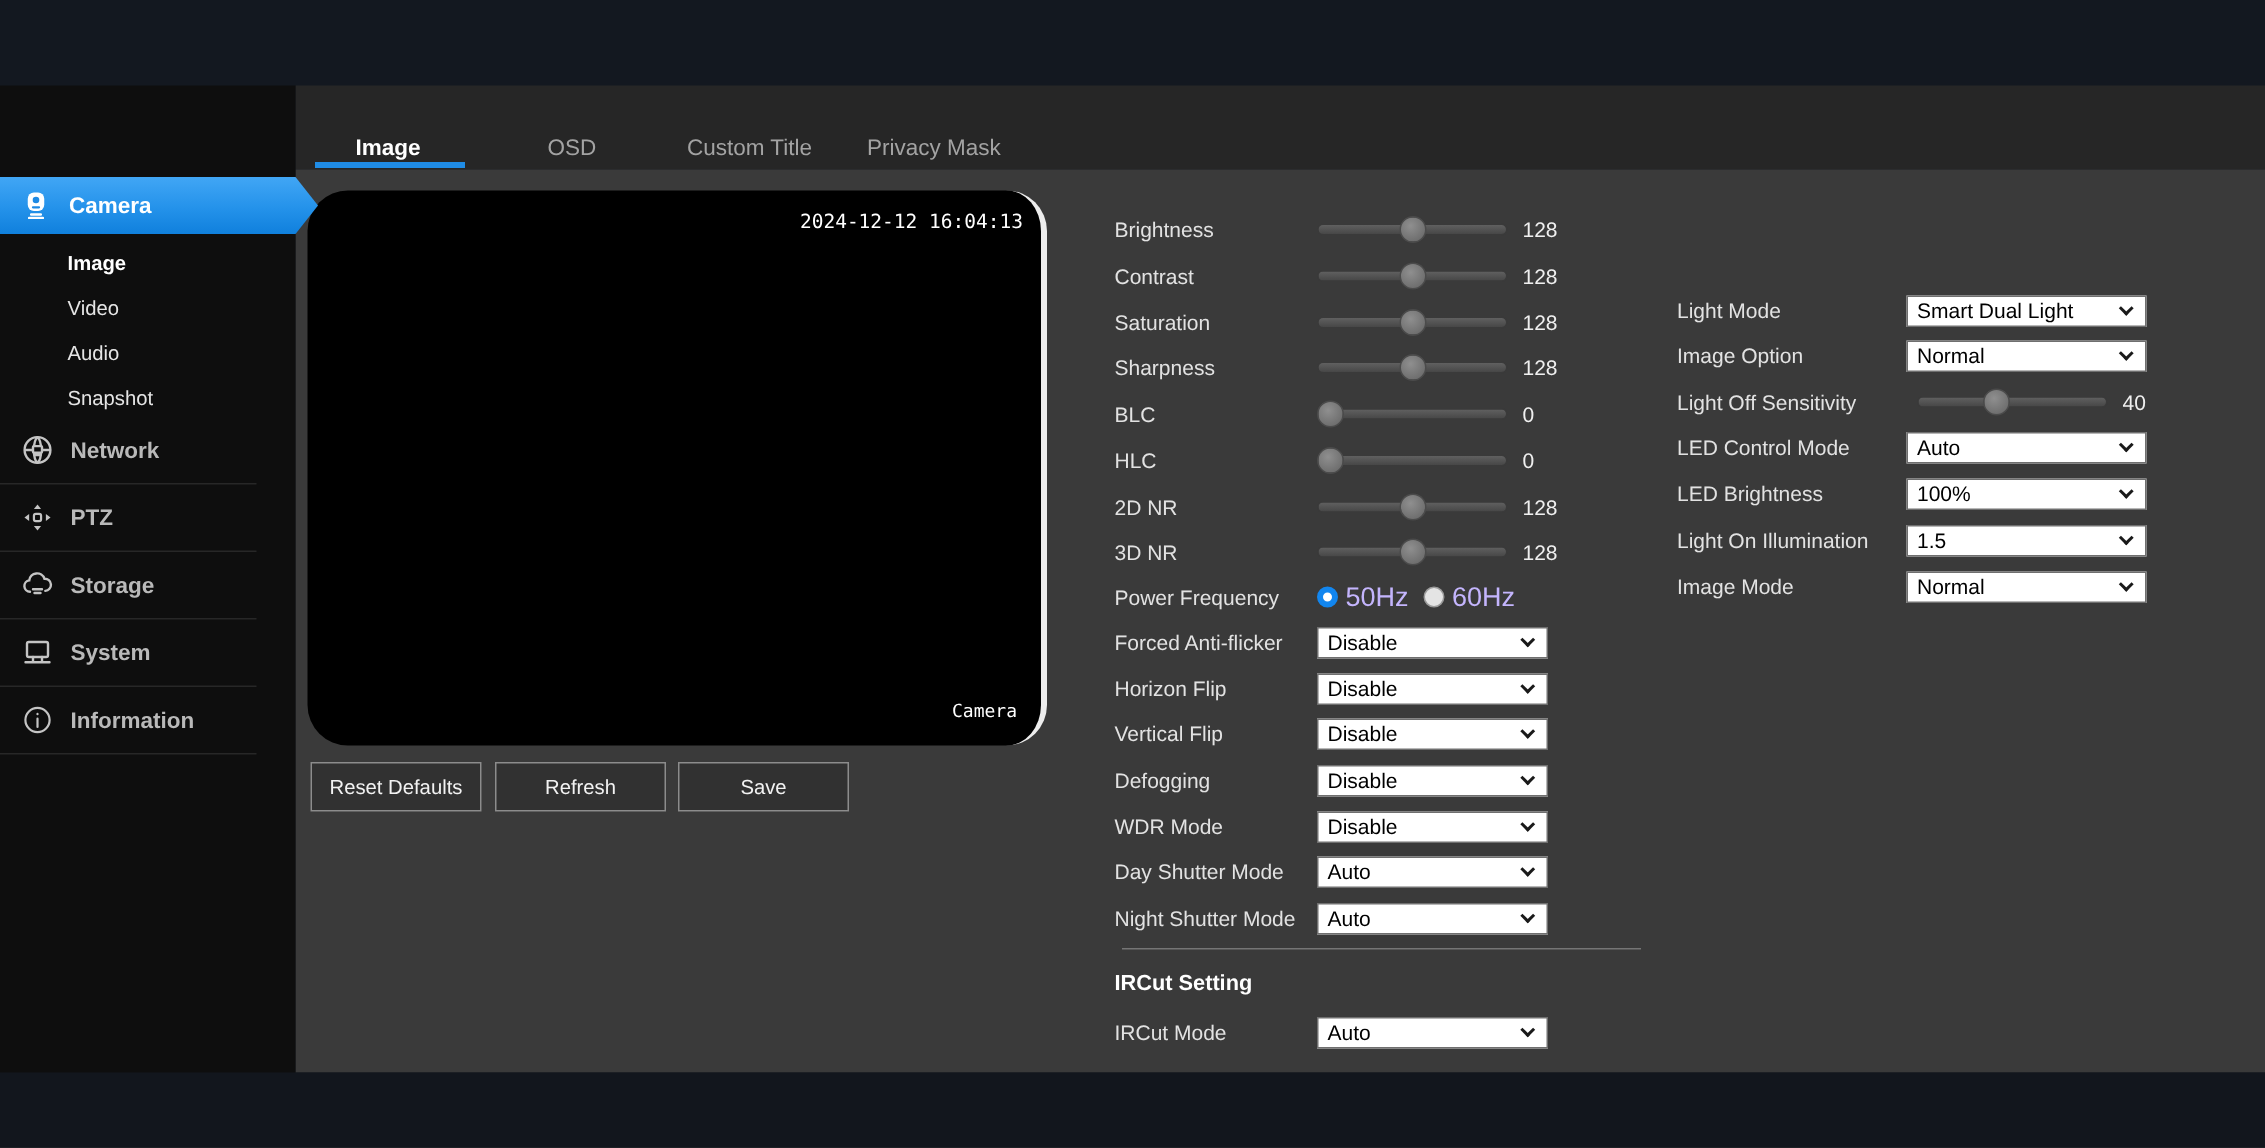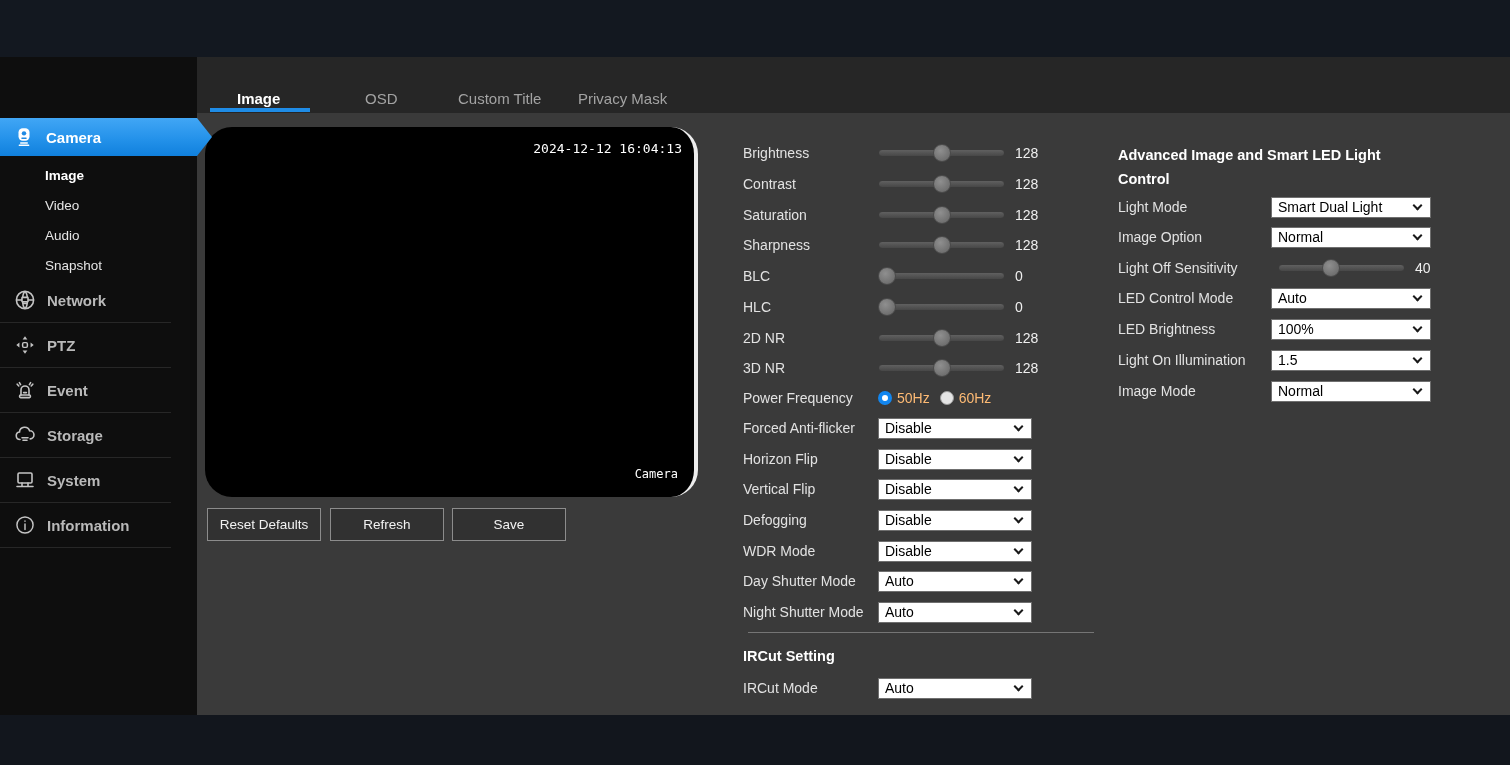--- a/index.html
+++ b/index.html
@@ -64,21 +64,21 @@
 
   .select { position:relative; height:21px; background:#fff; border:1px solid #6f6f6f; cursor:pointer; }
   .select .val { display:block; line-height:19px; padding-left:6px; font-size:14px; color:#000; white-space:nowrap; overflow:hidden; }
   .select .chev { position:absolute; right:9px; top:4px; width:7px; height:7px;
     border-right:2px solid #1a1a1a; border-bottom:2px solid #1a1a1a; transform:rotate(45deg); }
   .w154 { width:154px; } .w160 { width:160px; }
 
   .radio-group { display:flex; align-items:center; }
   .radio { width:14px; height:14px; border-radius:50%; background:#e4e4e4; border:1px solid #9a9a9a; cursor:pointer; }
   .radio.checked { background:#fff; border:4px solid #1286ef; }
-  .rlbl { margin-left:5px; color:#fdba74; font-size:14px; }
+  .rlbl { margin-left:5px; color:#c4b5fd; font-size:18px; }
   .rgap { margin-left:10px; }
 
   .hdivider { position:absolute; top:519px; left:551px; width:346px; height:1px; background:#757575; }
   .section-title { position:absolute; font-size:14.5px; font-weight:bold; color:#fff; }
   .adv-heading { position:absolute; left:921px; top:30px; width:280px; font-size:14.5px; font-weight:bold; color:#fff; line-height:24px; }
 
   .bottombar { position:absolute; left:0; top:715px; width:1510px; height:50px; background:#12161d; }
 
   svg { display:block; }
 </style>
@@ -126,31 +126,20 @@
             <path d="M2.5 12l3.4-2.6v5.2z"></path>
               <path d="M21.5 12l-3.4-2.6v5.2z"></path>
             <rect x="9.4" y="9.4" width="5.2" height="5.2" rx="1.4" fill="none" stroke="currentColor" stroke-width="1.6"></rect>
           </svg>
         </span>
         <span class="mlbl">PTZ</span>
       </div>
       <div class="main-item">
         <span class="micon">
           <svg width="24" height="24" viewBox="0 0 24 24" stroke="currentColor" fill="none" stroke-width="1.6" stroke-linecap="round">
-            <path d="M8 17v-5a4 4 0 0 1 8 0v5"></path>
-            <rect x="6.6" y="17" width="10.8" height="2.6" rx="1"></rect>
-            <path d="M10.6 14.6h2.8"></path>
-            <path d="M4.2 6.2l1.6 1.8M6.4 4.6l1.2 2M19.8 6.2l-1.6 1.8M17.6 4.6l-1.2 2"></path>
-          </svg>
-        </span>
-        <span class="mlbl">Event</span>
-      </div>
-      <div class="main-item">
-        <span class="micon">
-          <svg width="24" height="24" viewBox="0 0 24 24" stroke="currentColor" fill="none" stroke-width="1.6" stroke-linecap="round">
             <path d="M7 16.5a3.8 3.8 0 0 1-.5-7.56A5.2 5.2 0 0 1 16.6 7.8 3.9 3.9 0 0 1 17.2 15.9"></path>
             <path d="M9 14.8h6M10 17.3h4"></path>
           </svg>
         </span>
         <span class="mlbl">Storage</span>
       </div>
       <div class="main-item">
         <span class="micon">
           <svg width="24" height="24" viewBox="0 0 24 24" stroke="currentColor" fill="none" stroke-width="1.6" stroke-linecap="round">
             <rect x="5" y="5" width="14" height="10" rx="1.2"></rect>
@@ -319,24 +308,20 @@
 
     <div class="section-title" style="left:546px; top:535px">IRCut Setting</div>
     <div class="mrow" style="top:564px">
       <span class="lab">IRCut Mode</span>
       <div class="select w154">
           <span class="val">Auto</span>
           <span class="chev"></span>
         </div>
     </div>
 
-    <div class="adv-heading">
-      <span>Advanced Image and Smart LED Light</span><br>
-      <span>Control</span>
-    </div>
 
     <div class="arow" style="top:83px">
       <span class="lab">Light Mode</span>
       <div class="select w160">
           <span class="val">Smart Dual Light</span>
           <span class="chev"></span>
         </div>
     </div>
     <div class="arow" style="top:113px">
       <span class="lab">Image Option</span>

